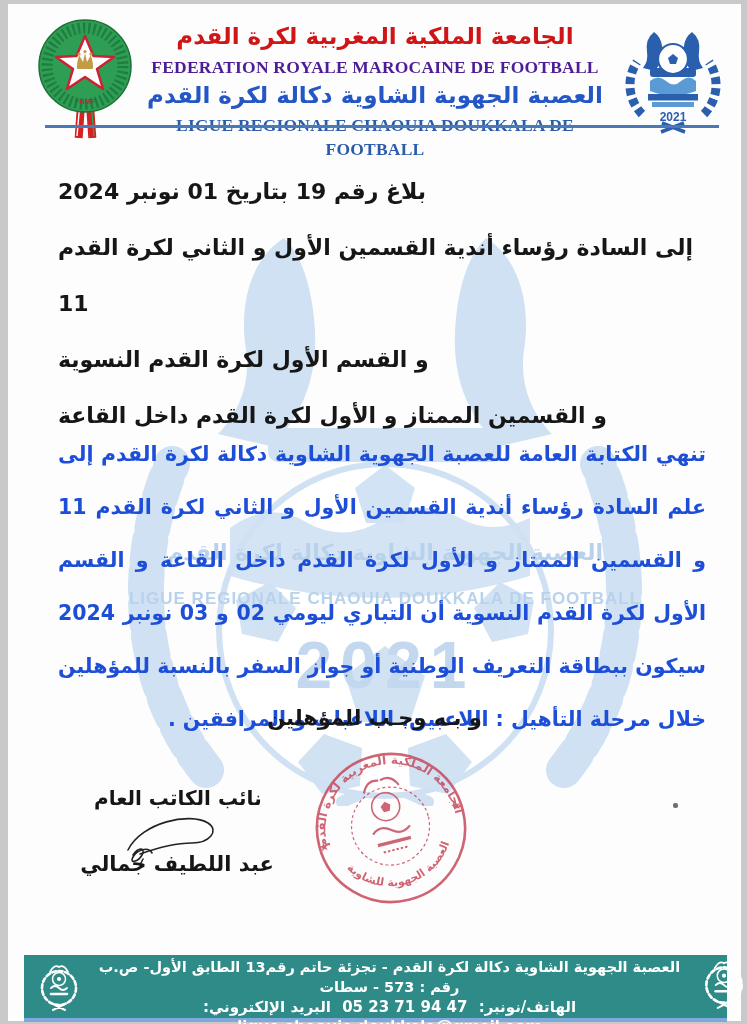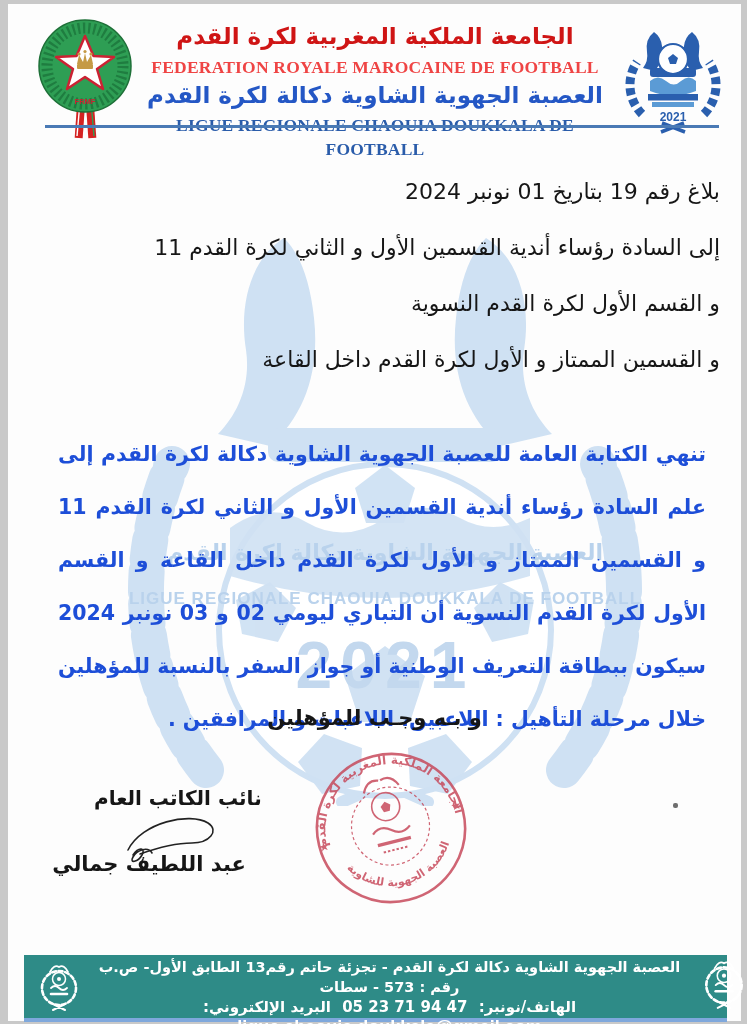--- a/index.html
+++ b/index.html
@@ -3,43 +3,43 @@
 <meta charset="utf-8">
 <style>
   html,body{margin:0;padding:0;}
   body{width:747px;height:1024px;background:#c9c9c9;position:relative;overflow:hidden;
        font-family:"DejaVu Sans",sans-serif;}
   .page{position:absolute;left:8px;top:4px;width:733px;height:1017px;background:#fdfdfd;}
 
   
   .hdr-text{position:absolute;left:127px;top:16px;width:480px;text-align:center;}
   .t-ar-red{font-size:23px;font-weight:bold;color:#cf1515;direction:rtl;line-height:32px;}
-  .t-fr-red{font-size:17.5px;font-weight:bold;color:#ef4444;font-family:"Liberation Serif",serif;line-height:24px;margin-top:3px;letter-spacing:.2px;}
+  .t-fr-red{font-size:17.5px;font-weight:bold;color:#4c1d95;font-family:"Liberation Serif",serif;line-height:24px;margin-top:3px;letter-spacing:.2px;}
   .t-ar-blue{font-size:23px;font-weight:bold;color:#2457c5;direction:rtl;line-height:31px;margin-top:1px;}
   .t-fr-blue{font-size:17.5px;font-weight:bold;color:#2a5caa;font-family:"Liberation Serif",serif;line-height:24px;margin-top:2px;letter-spacing:.2px;}
   .hdr-rule{position:absolute;left:37px;top:121px;width:674px;height:3px;background:#4a7ab5;}
   .logo-frmf{position:absolute;left:22px;top:12px;}
   .logo-ligue{position:absolute;left:615px;top:22px;}
 
   
   .wm{position:absolute;left:110px;top:206px;z-index:0;}
 
   
-  .subject{position:absolute;left:44px;top:160px;width:668px;z-index:1;direction:rtl;text-align:right;
-           font-size:22px;font-weight:normal;color:#161616;line-height:56px;}
+  .subject{position:absolute;left:50px;top:160px;width:668px;z-index:1;direction:rtl;text-align:left;
+           font-size:22px;font-weight:bold;color:#161616;line-height:56px;}
   .paragraph{position:absolute;left:50px;top:424px;width:648px;z-index:1;direction:rtl;text-align:justify;
            font-size:20.5px;font-weight:bold;color:#1d4ed8;line-height:53px;}
   .closing{position:absolute;left:0;top:702px;width:733px;z-index:1;direction:rtl;text-align:center;
            font-size:21px;font-weight:bold;color:#161616;}
 
   
   .sig-title{position:absolute;left:86px;top:782px;width:170px;z-index:1;direction:rtl;text-align:left;
            font-size:20px;font-weight:bold;color:#161616;}
   .sig-squiggle{position:absolute;left:104px;top:806px;z-index:1;}
-  .sig-name{position:absolute;left:36px;top:848px;width:210px;z-index:1;direction:rtl;text-align:center;
+  .sig-name{position:absolute;left:64px;top:848px;width:210px;z-index:1;direction:rtl;text-align:center;
            font-size:21px;font-weight:bold;color:#161616;}
 
   .stamp{position:absolute;left:292px;top:742px;z-index:2;}
   .speck{position:absolute;left:665px;top:799px;width:5px;height:5px;background:#4a4a4a;border-radius:2px;opacity:.8;z-index:1;}
 
   
   .footer{position:absolute;left:0;top:951px;width:703px;height:63px;background:#2e8b87;
           border-bottom:4px solid #7fa8dc;z-index:3;margin-left:16px;}
   .footer-emblem-l{position:absolute;left:12px;top:6px;}
   .footer-emblem-r{position:absolute;left:676px;top:2px;}

